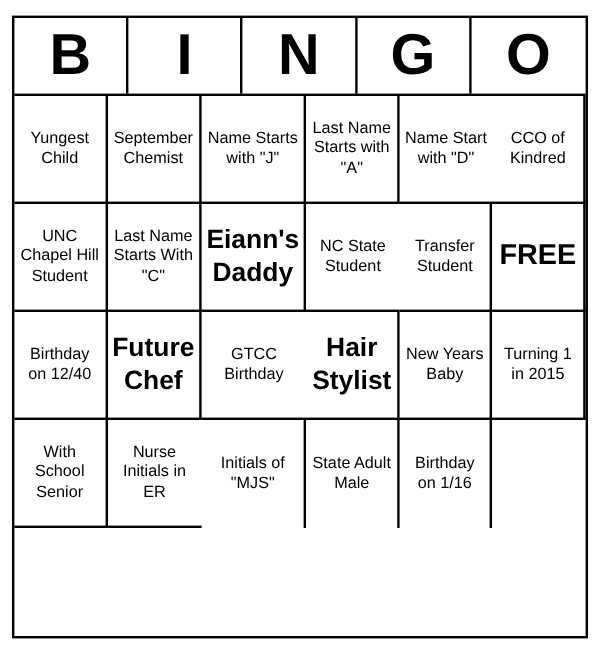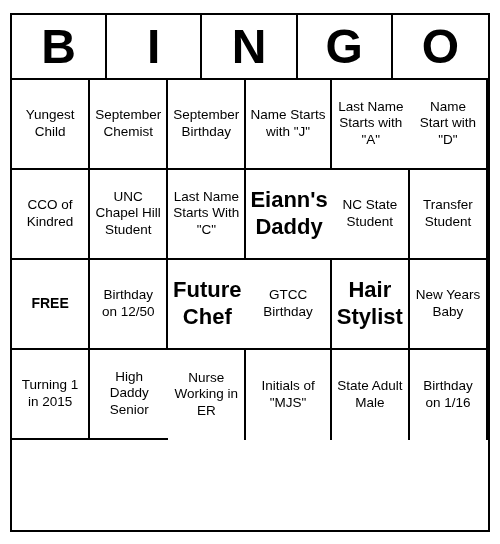--- a/index.html
+++ b/index.html
@@ -48,21 +48,21 @@
       font-size: 13.5px;
       line-height: 1.2;
     }
     .bingo-cell:nth-child(5n) {
       border-right: none;
     }
     .bingo-cell:nth-child(n+21) {
       border-bottom: none;
     }
     .bingo-cell.free {
-      font-size: 14px;
+      font-size: 24px;
       font-weight: bold;
     }
     .bingo-cell.large-text {
       font-size: 22px;
       font-weight: bold;
     }
     .cell-text {
       display: block;
     }
   </style>
@@ -76,23 +76,20 @@
       <div class="bingo-header-cell">N</div>
       <div class="bingo-header-cell">G</div>
       <div class="bingo-header-cell">O</div>
     </div>
   <div class="bingo-grid">
   <div class="bingo-cell">
         <span class="cell-text">Yungest Child</span>
       </div>
       <div class="bingo-cell">
         <span class="cell-text">September Chemist</span>
-      </div>
-      <div class="bingo-cell">
-        <span class="cell-text">September Birthday</span>
       </div>
       <div class="bingo-cell">
         <span class="cell-text">Name Starts with "J"</span>
       </div>
       <div class="bingo-cell">
         <span class="cell-text">Last Name Starts with "A"</span>
       </div>
       <div class="bingo-cell">
         <span class="cell-text">Name Start with "D"</span>
       </div>
@@ -111,42 +108,42 @@
       <div class="bingo-cell">
         <span class="cell-text">NC State Student</span>
       </div>
       <div class="bingo-cell">
         <span class="cell-text">Transfer Student</span>
       </div>
       <div class="bingo-cell free">
         <span class="cell-text">FREE</span>
       </div>
       <div class="bingo-cell">
-        <span class="cell-text">Birthday on 12/50</span>
+        <span class="cell-text">Birthday on 12/40</span>
       </div>
       <div class="bingo-cell large-text">
         <span class="cell-text">Future Chef</span>
       </div>
       <div class="bingo-cell">
         <span class="cell-text">GTCC Birthday</span>
       </div>
       <div class="bingo-cell large-text">
         <span class="cell-text">Hair Stylist</span>
       </div>
       <div class="bingo-cell">
         <span class="cell-text">New Years Baby</span>
       </div>
       <div class="bingo-cell">
         <span class="cell-text">Turning 1 in 2015</span>
       </div>
       <div class="bingo-cell">
-        <span class="cell-text">High Daddy Senior</span>
+        <span class="cell-text">With School Senior</span>
       </div>
       <div class="bingo-cell">
-        <span class="cell-text">Nurse Working in ER</span>
+        <span class="cell-text">Nurse Initials in ER</span>
       </div>
       <div class="bingo-cell">
         <span class="cell-text">Initials of "MJS"</span>
       </div>
       <div class="bingo-cell">
         <span class="cell-text">State Adult Male</span>
       </div>
       <div class="bingo-cell">
         <span class="cell-text">Birthday on 1/16</span>
       </div>

